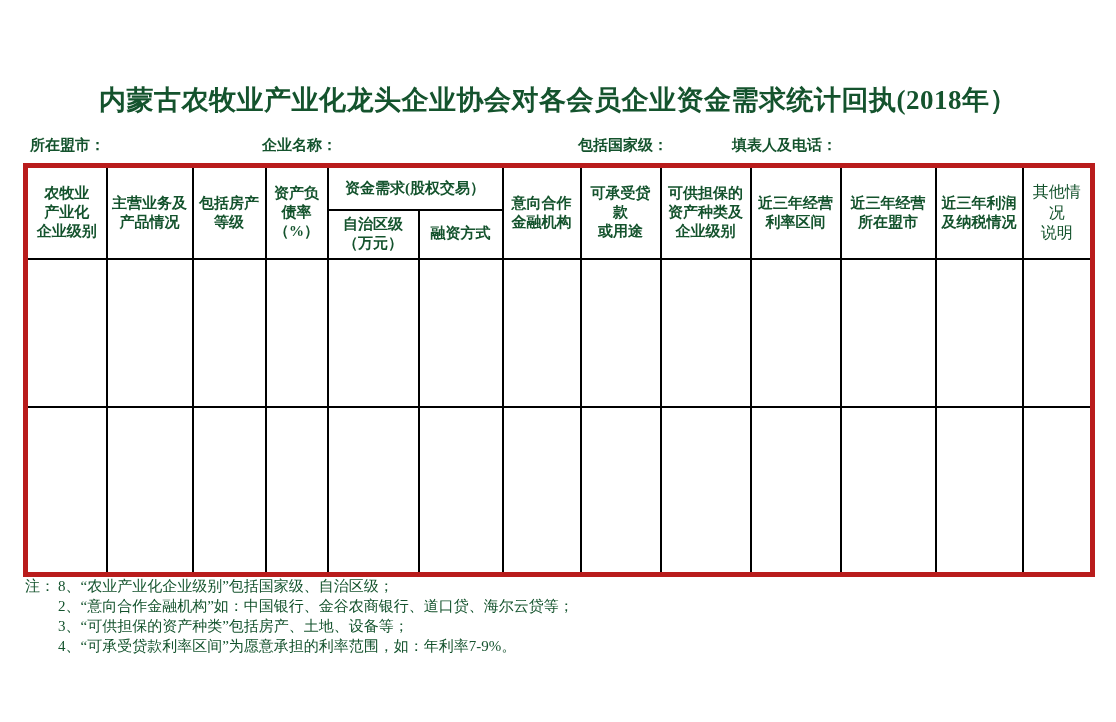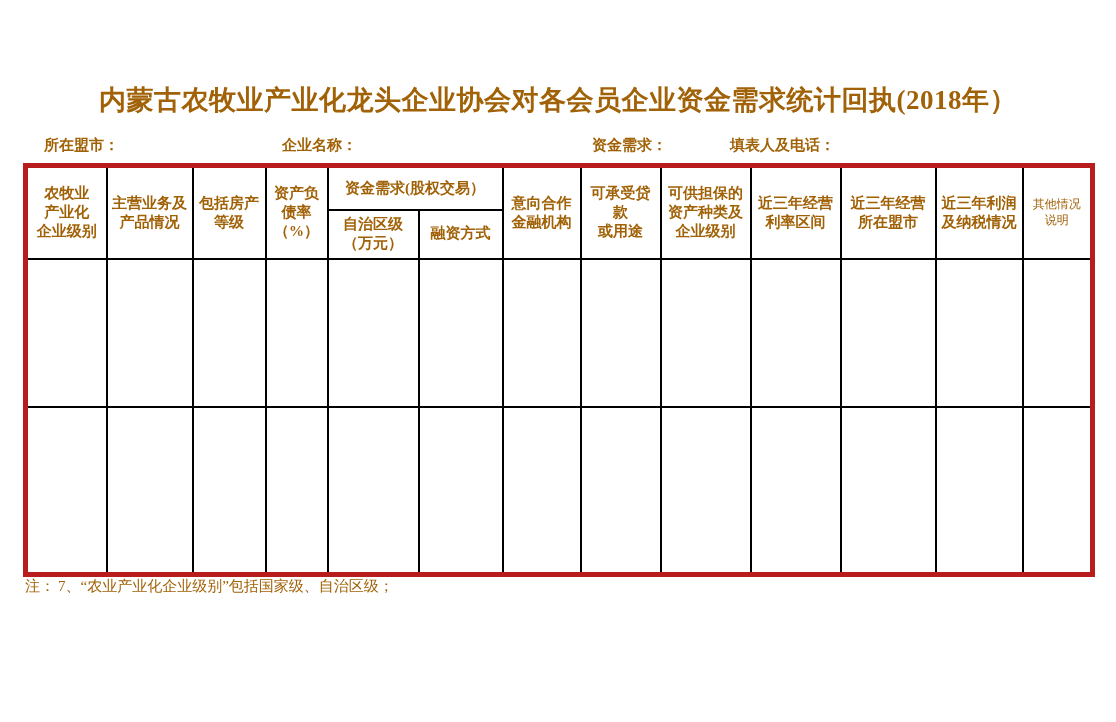--- a/index.html
+++ b/index.html
@@ -1,47 +1,46 @@
 <!DOCTYPE html>
 <html><head>
 <meta charset="utf-8">
 <style>
   html, body { margin: 0; padding: 0; background: #ffffff; }
   .page {
     position: relative;
     width: 1116px;
     height: 722px;
     background: #ffffff;
-    color: #a16207;
+    color: #14532d;
     font-family: "Liberation Serif", serif;
     overflow: hidden;
   }
   .title {
     position: absolute;
     top: 82px;
     left: 0;
     width: 100%;
     text-align: center;
     font-size: 27px;
     font-weight: bold;
     letter-spacing: 0.5px;
     white-space: nowrap;
   }
   .info-field {
     position: absolute;
     top: 136px;
     font-size: 15px;
     font-weight: bold;
     white-space: nowrap;
-    margin-left: 14px;
   }
   .info-region   { left: 30px; }
-  .info-company  { left: 268px; }
+  .info-company  { left: 262px; }
   .info-industry { left: 578px; }
-  .info-contact  { left: 716px; }
+  .info-contact  { left: 732px; }
 
   table.form-table {
     position: absolute;
     left: 23px;
     top: 163px;
     width: 1067px;
     border-collapse: collapse;
     table-layout: fixed;
     border: 5px solid #b91c1c;
   }
@@ -52,21 +51,21 @@
     vertical-align: middle;
   }
   .form-table th {
     font-size: 15px;
     font-weight: bold;
     white-space: pre-line;
     line-height: 1.28;
   }
   .form-table th.light {
     font-weight: normal;
-    font-size: 12px;
+    font-size: 16px;
     font-family: Liberation Serif, serif;
   }
   tr.hrow-a { height: 44px; }
   tr.hrow-b { height: 49px; }
   tr.brow-1 { height: 148px; }
   tr.brow-2 { height: 168px; }
 
   .notes {
     position: absolute;
     left: 25px;
@@ -84,21 +83,21 @@
 </style>
 </head>
 <body>
 
 <div class="page">
 
   <div class="title">内蒙古农牧业产业化龙头企业协会对各会员企业资金需求统计回执(2018年）</div>
 
   <span class="info-field info-region">所在盟市：</span>
   <span class="info-field info-company">企业名称：</span>
-  <span class="info-field info-industry">资金需求：</span>
+  <span class="info-field info-industry">包括国家级：</span>
   <span class="info-field info-contact">填表人及电话：</span>
 
   <table class="form-table">
     <colgroup>
       <col style="width:81px">
         <col style="width:86px">
         <col style="width:73px">
         <col style="width:62px">
       <col style="width:91px">
         <col style="width:84px">
@@ -174,16 +173,19 @@
           <td></td>
         <td></td>
           <td></td>
         <td></td>
       </tr>
     </tbody>
   </table>
 
   <div class="notes">
     <span class="note-prefix">注：</span>
-    <div class="note-line">7、“农业产业化企业级别”包括国家级、自治区级；</div>
+    <div class="note-line">8、“农业产业化企业级别”包括国家级、自治区级；</div>
+    <div class="note-line">2、“意向合作金融机构”如：中国银行、金谷农商银行、道口贷、海尔云贷等；</div>
+    <div class="note-line">3、“可供担保的资产种类”包括房产、土地、设备等；</div>
+    <div class="note-line">4、“可承受贷款利率区间”为愿意承担的利率范围，如：年利率7-9%。</div>
   </div>
 
 </div>
 
 </body></html>

